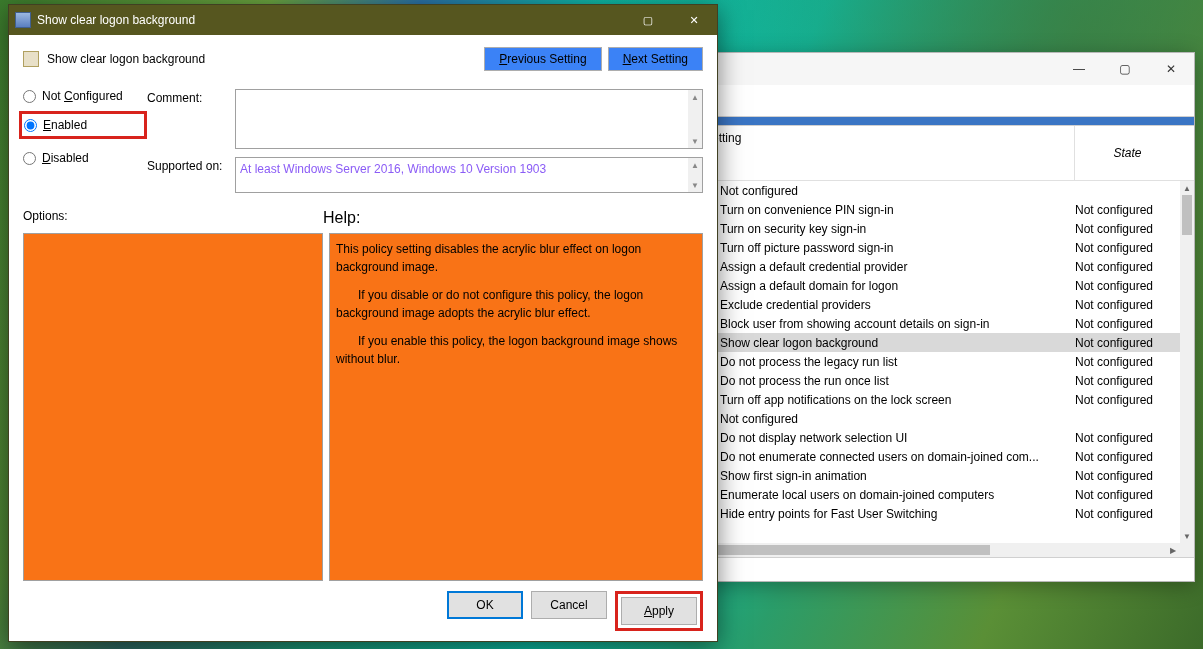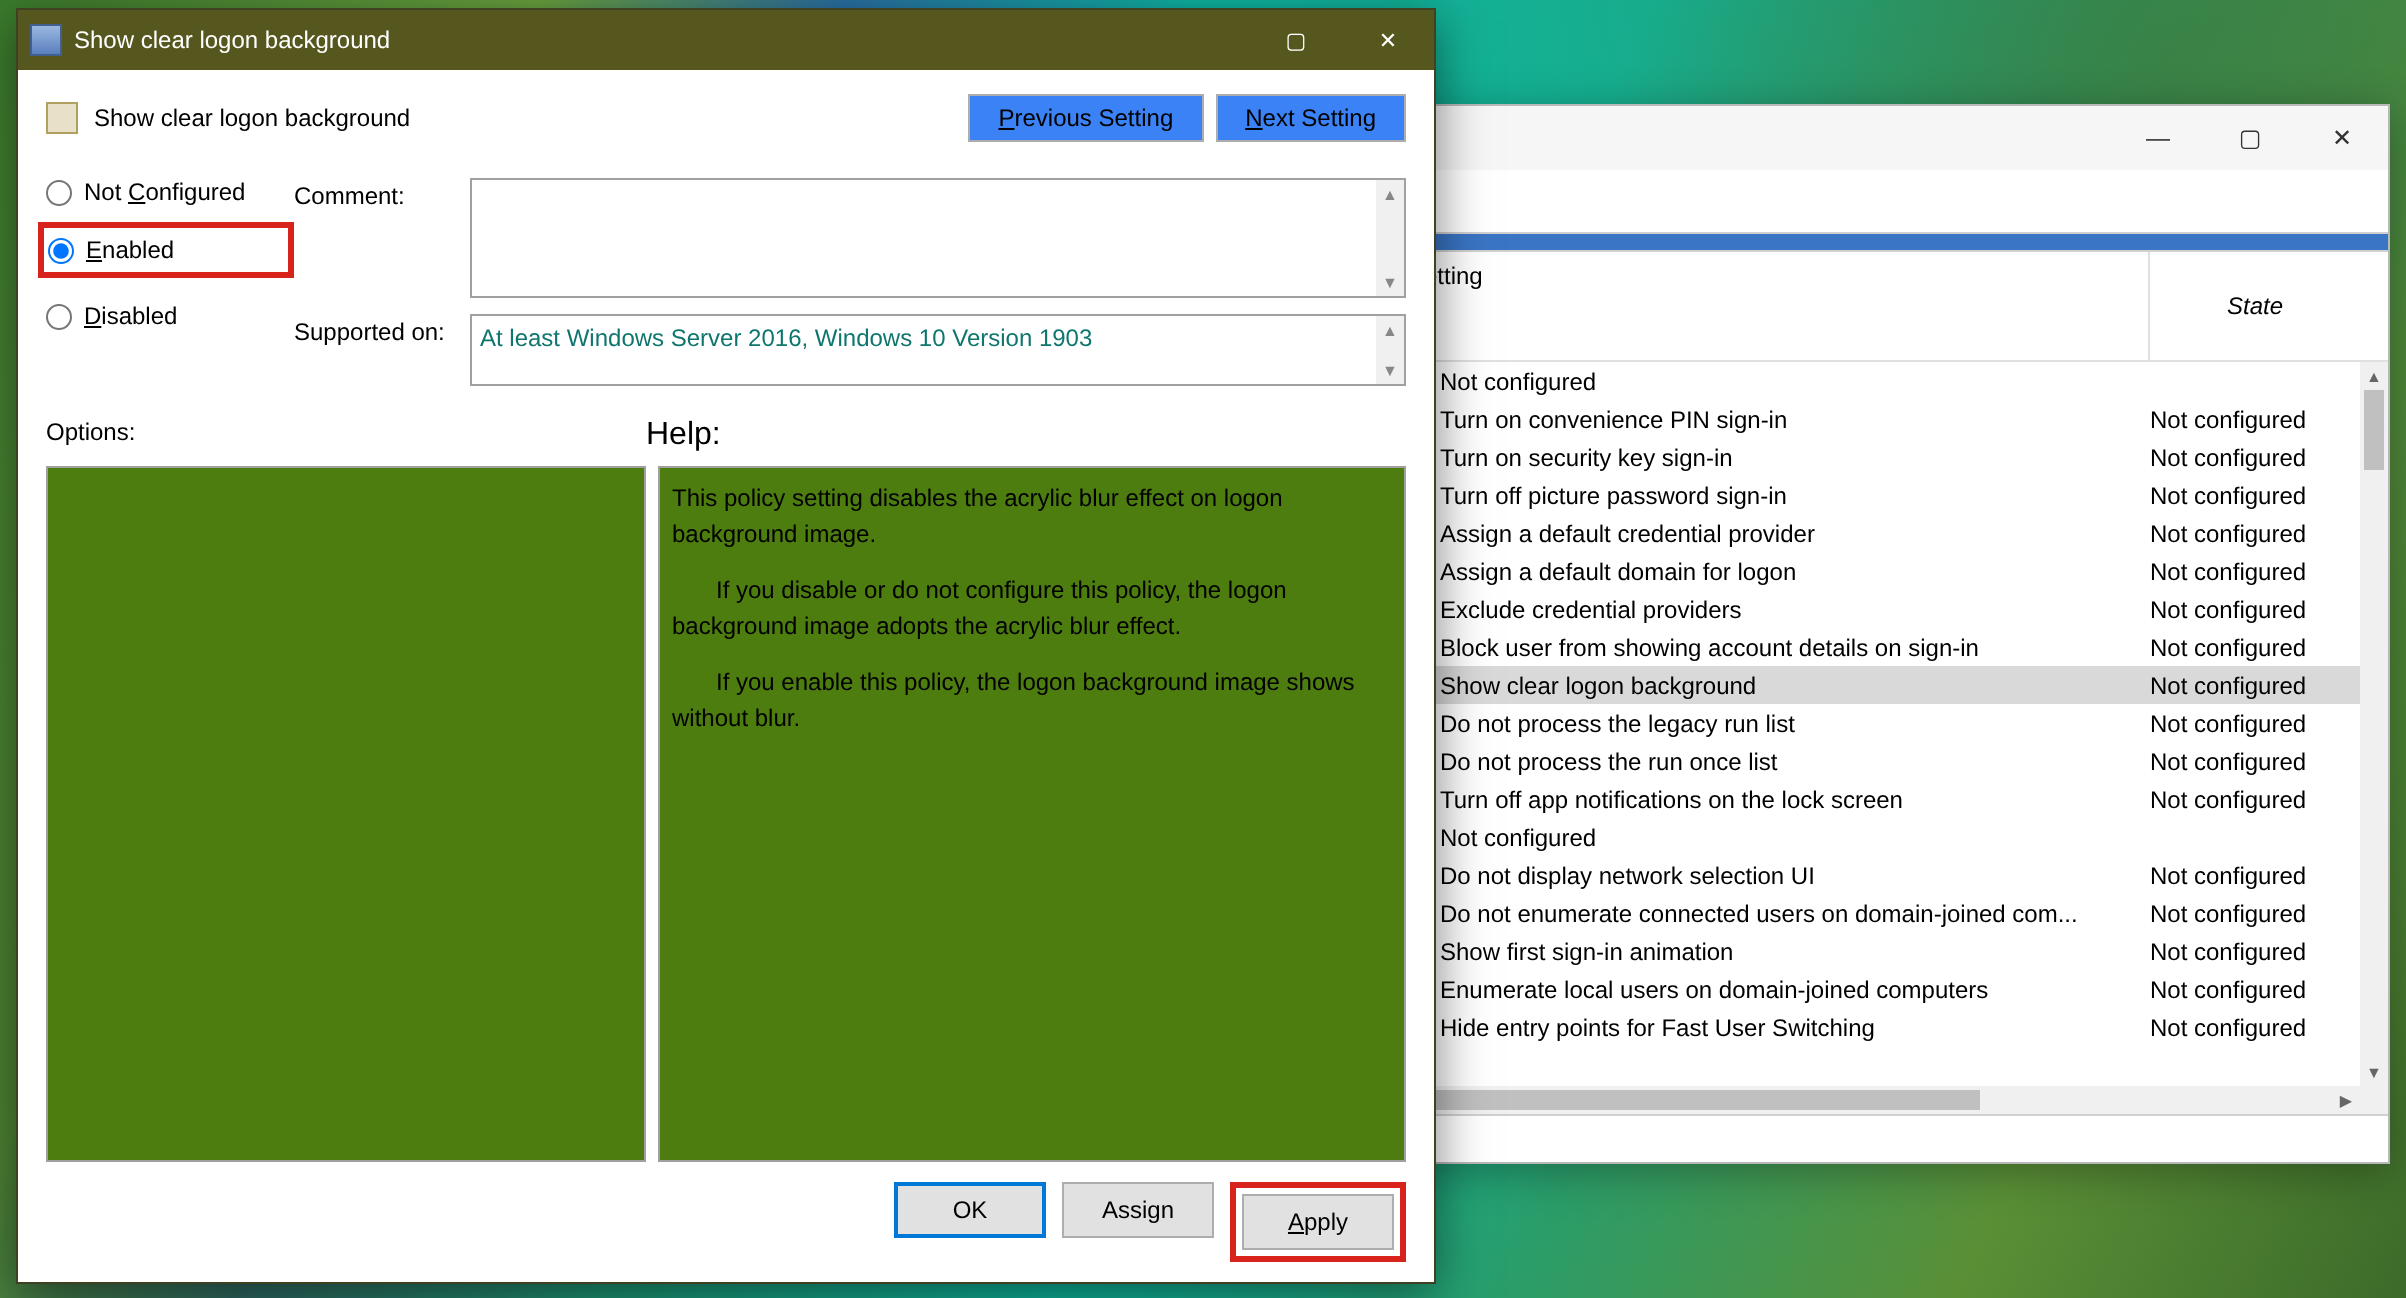--- a/index.html
+++ b/index.html
@@ -137,29 +137,29 @@
   .field-col { flex:1; }
   .field-row { display:flex; margin-bottom:8px; }
   .field-label { width:88px; padding-top:2px; font-size:12px; }
   .textarea {
     flex:1; border:1px solid #a0a0a0; background:#fff;
     padding:4px; height:60px; position:relative;
   }
   .textarea.short { height:36px; }
   .textarea .sb { position:absolute; right:0; top:0; bottom:0; width:14px; background:#f0f0f0;}
   .textarea .sb .ar{height:14px;display:flex;align-items:center;justify-content:center;font-size:8px;color:#888;}
-  .textarea .content { padding-right:16px; font-size:12px; color:#0f766e;}
+  .textarea .content { padding-right:16px; font-size:12px; color:#8b5cf6;}
 
   .opts-help-row { display:flex; margin-top:8px; }
   .opts-label { flex:0 0 300px; font-size:12px;}
   .help-label { font-size:16px;}
 
   .opts-help-panes { display:flex; margin-top:6px; gap:6px; flex:1; }
   .pane {
-    border:1px solid #a0a0a0; background:#4d7c0f;
+    border:1px solid #a0a0a0; background:#f97316;
     padding:6px; font-size:12px; line-height:1.5;
     overflow:hidden;
   }
   .pane.options { width:300px; }
   .pane.help { flex:1; }
   .pane.help p { margin:0 0 10px 0; }
   .pane.help .indent { text-indent:22px; }
 
   .button-row { display:flex; justify-content:flex-end; gap:8px; margin-top:10px; }
   .dlg-btn {
@@ -368,21 +368,21 @@
       <div class="pane options"></div>
       <div class="pane help">
         <p>This policy setting disables the acrylic blur effect on logon background image.</p>
         <p class="indent">If you disable or do not configure this policy, the logon background image adopts the acrylic blur effect.</p>
         <p class="indent">If you enable this policy, the logon background image shows without blur.</p>
       </div>
     </div>
 
     <div class="button-row">
       <div class="dlg-btn ok">OK</div>
-      <div class="dlg-btn">Assign</div>
+      <div class="dlg-btn">Cancel</div>
       <span class="apply-highlight">
         <div class="dlg-btn">
             <span class="u">A</span>
             <span>pply</span>
           </div>
       </span>
     </div>
   </div>
 </div>
 

